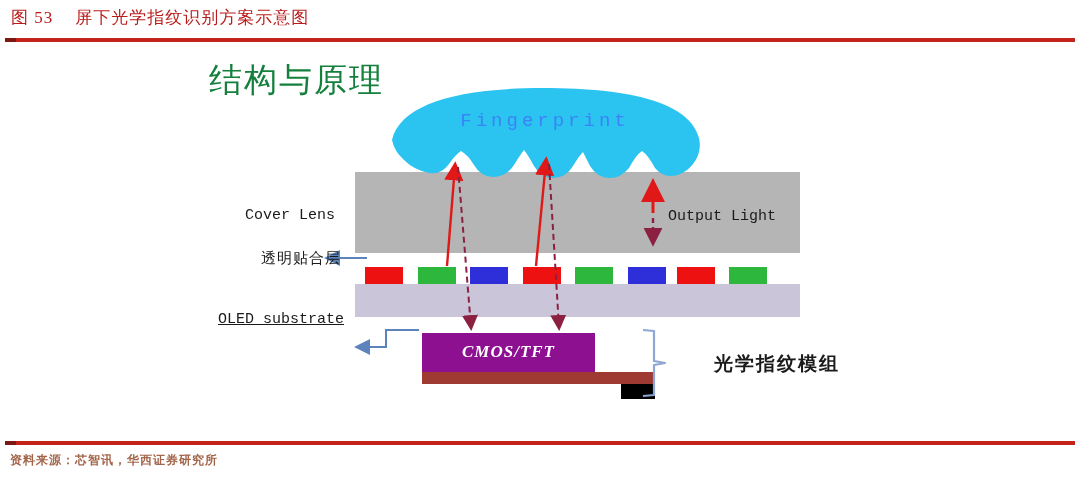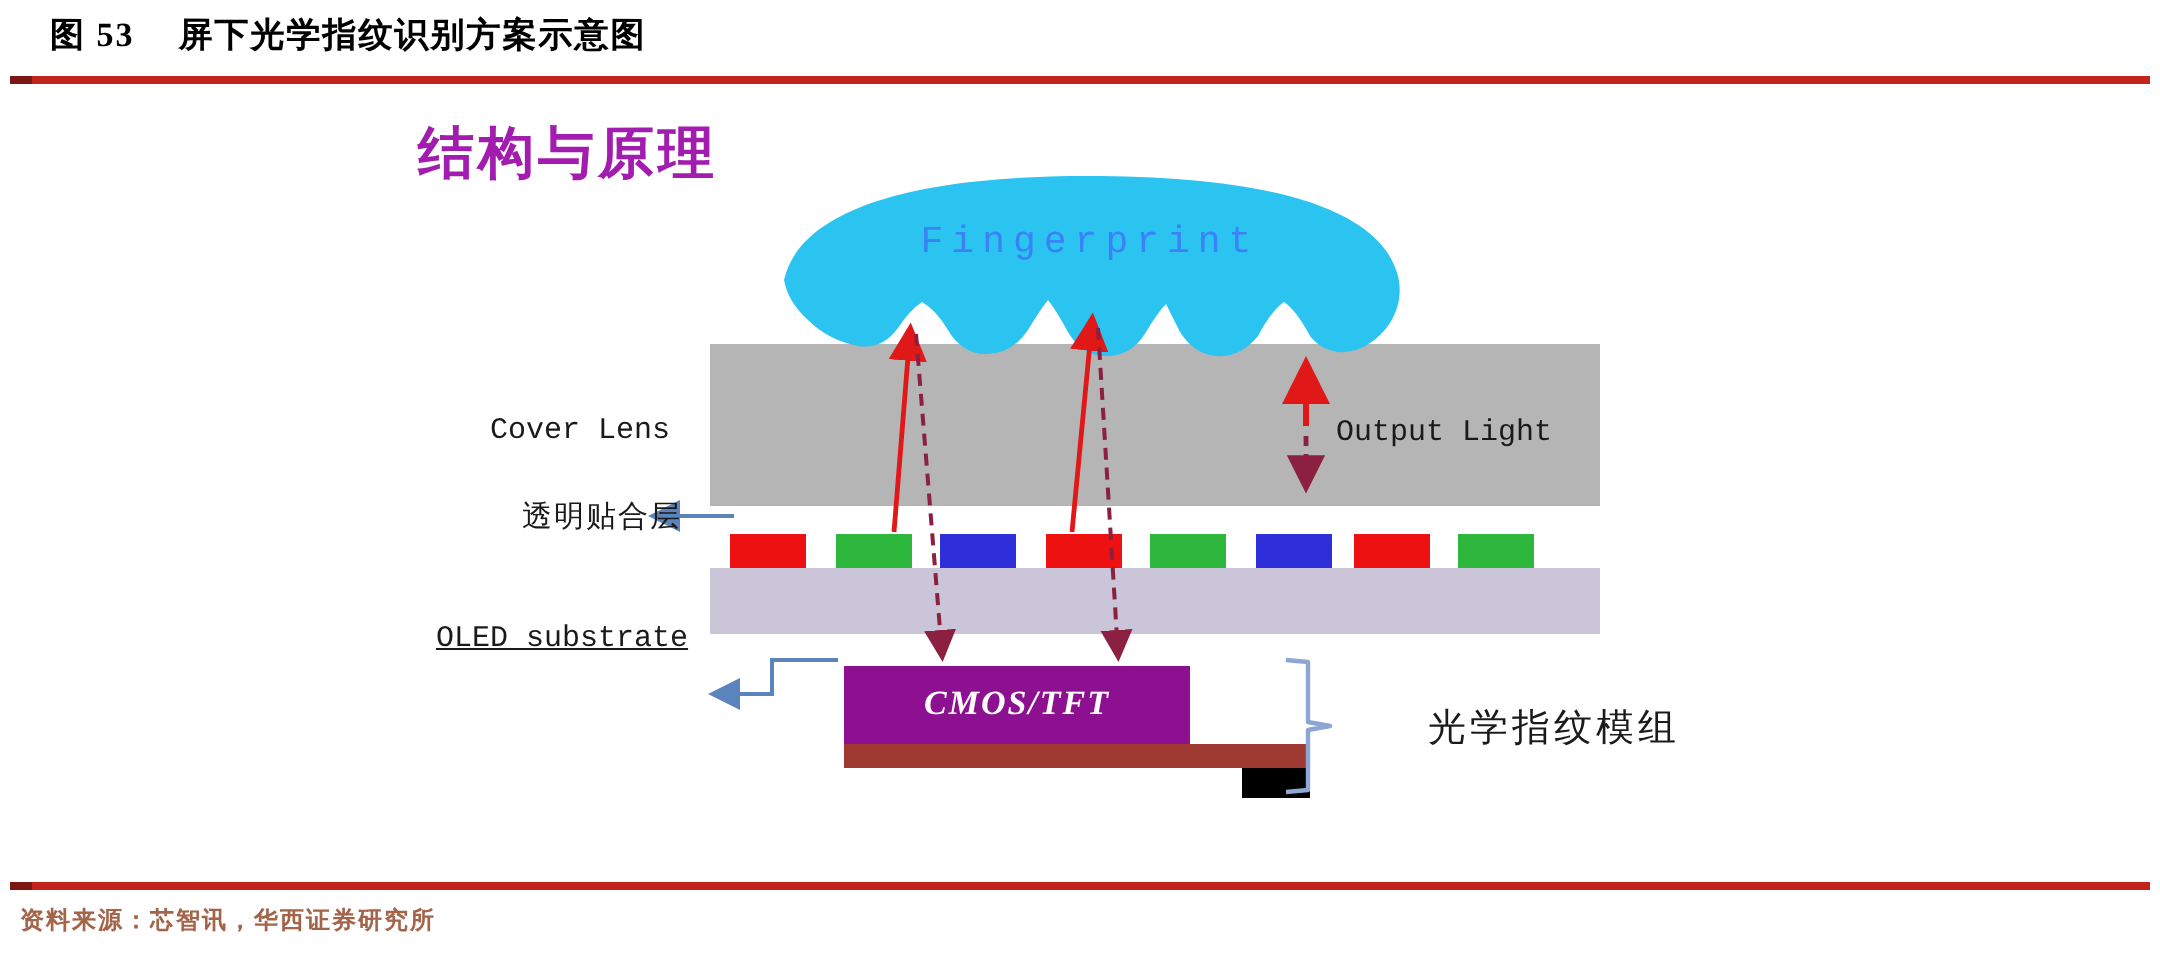--- a/index.html
+++ b/index.html
@@ -1,36 +1,36 @@
 <!DOCTYPE html>
 <html><head>
 <meta charset="utf-8">
 <style>
   * { margin:0; padding:0; box-sizing:border-box; }
   body { font-family:"Liberation Serif", serif; background:#ffffff; }
   #stage { position:relative; width:1080px; height:485px; background:#ffffff; overflow:hidden; }
 
   
-  .fig-caption { position:absolute; left:25px; top:6px; font-size:17px; font-weight:bold; color:#000000; letter-spacing:1px; }
+  .fig-caption { position:absolute; left:11px; top:6px; font-size:17px; font-weight:normal; color:#b91c1c; letter-spacing:1px; }
   .fig-caption .fig-no { margin-right:22px; }
   .rule { position:absolute; left:5px; right:5px; height:4px; background:#c2241c; }
   .rule-top { top:38px; }
   .rule-bottom { top:441px; }
   .rule .tip { position:absolute; left:0; top:0; width:11px; height:100%; background:#7c1812; }
   .source-line { position:absolute; left:10px; top:452px; font-size:12px; font-weight:bold; color:#a3654a; letter-spacing:1px; }
 
   
-  .diag-title { position:absolute; left:209px; top:58px; font-size:28px; font-weight:bold; color:#a21caf; letter-spacing:2px; z-index:5; }
+  .diag-title { position:absolute; left:209px; top:58px; font-size:33px; font-weight:normal; color:#15803d; letter-spacing:2px; z-index:5; }
   .mono-label { position:absolute; font-family:"Liberation Mono", monospace; color:#1a1a1a; font-size:15px; z-index:5;margin-top:20px; }
   .cjk-label { position:absolute; color:#1a1a1a; font-size:15px; z-index:5; letter-spacing:1px;margin-left:39px; }
   .cover-lens-label { left:225px; top:186px; width:130px; text-align:center; line-height:19px; }
   .bonding-label { left:222px; top:249px; }
   .oled-label { left:218px; top:291px;text-decoration:underline; }
   .airgap-label { left:225px; top:333px; width:120px; text-align:center; line-height:20px; }
-  .module-label { left:675px; top:351px; font-size:19px; font-weight:normal; letter-spacing:2px; }
+  .module-label { left:675px; top:351px; font-size:19px; font-weight:bold; letter-spacing:2px; }
   .legend-output { left:668px; top:188px; }
   .legend-reflected { left:668px; top:227px; }
   .fingerprint-text { position:absolute; left:455px; top:110px; width:180px; text-align:center; font-family:"Liberation Mono", monospace; font-size:19px; color:#3b82f6; letter-spacing:4px; z-index:5; }
   .cmos-text { position:absolute; left:422px; top:342px; width:173px; text-align:center; font-size:17px; font-weight:bold; font-style:italic; color:#ffffff; letter-spacing:1px; z-index:5; }
 
   
   .bar { position:absolute; z-index:1; }
   .cover-lens-bar { left:355px; top:172px; width:445px; height:81px; background:#b5b5b5; }
   .oled-bar { left:355px; top:284px; width:445px; height:33px; background:#cbc5da; }
   .cmos-box { left:422px; top:333px; width:173px; height:39px; background:#8c1090; }

